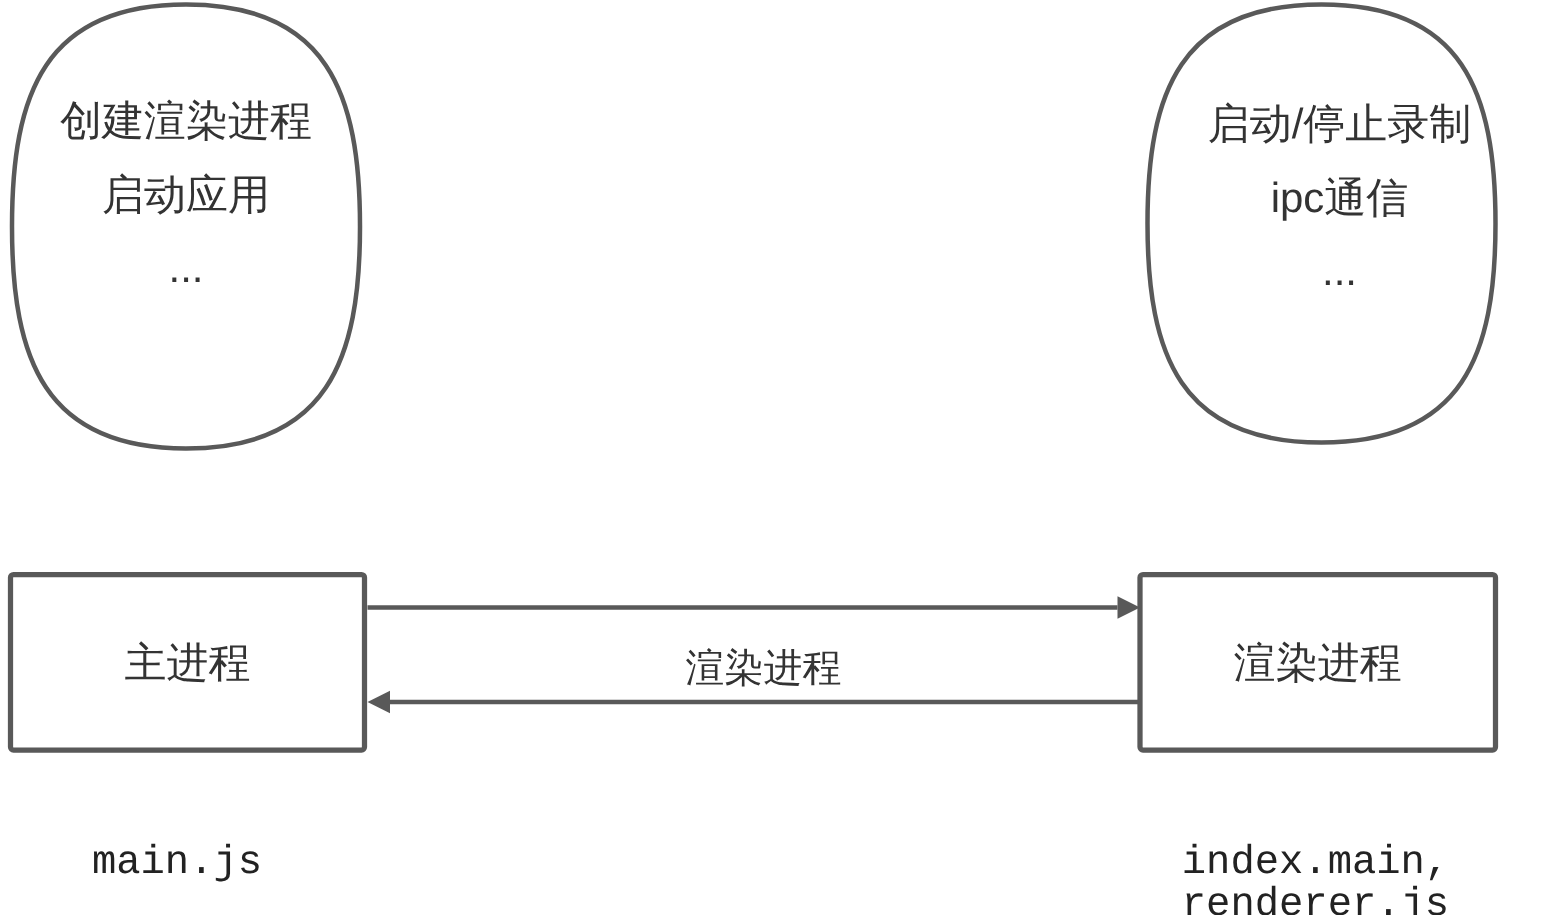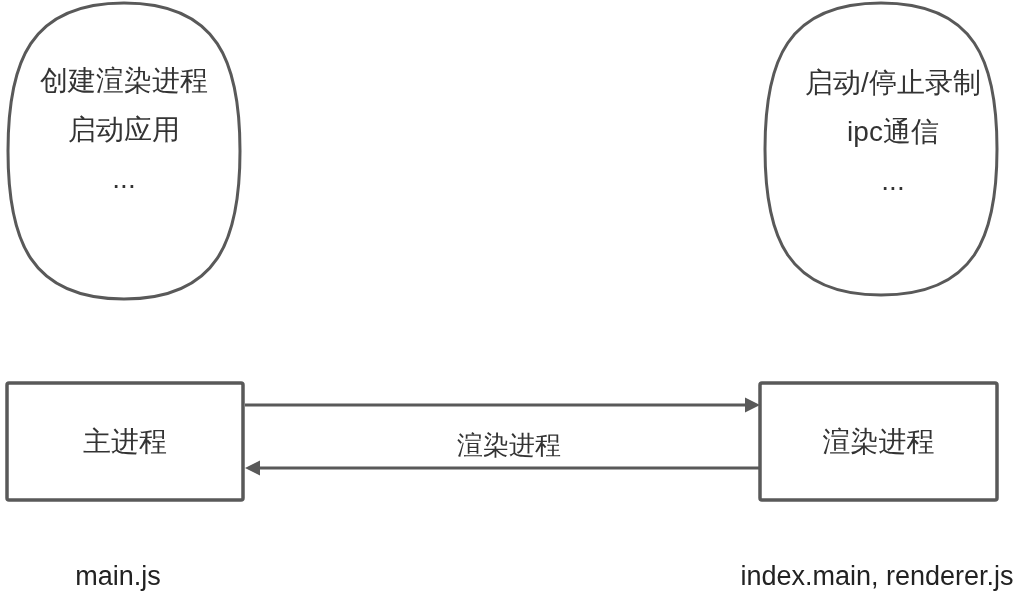--- a/index.html
+++ b/index.html
@@ -38,20 +38,21 @@
     font-size: 26px;
     line-height: 26px;
     color: var(--text, #333333);
   }
   .file-label {
     position: absolute;
     text-align: center;
     font-size: 27px;
     line-height: 28px;
     color: var(--label_text, #222222);
+    font-family: Liberation Mono, monospace;
   }
 </style>
 </head>
 <body>
 
 <div class="canvas">
 
   <svg class="layer" width="1033" height="610" viewBox="0 0 1033 610">
 
     <path class="shape" stroke-width="3" d="M 8 151 C 8 62 30 3 124 3 C 218 3 240 62 240 151 C 240 240 218 299 124 299 C 30 299 8 240 8 151 Z"></path>

